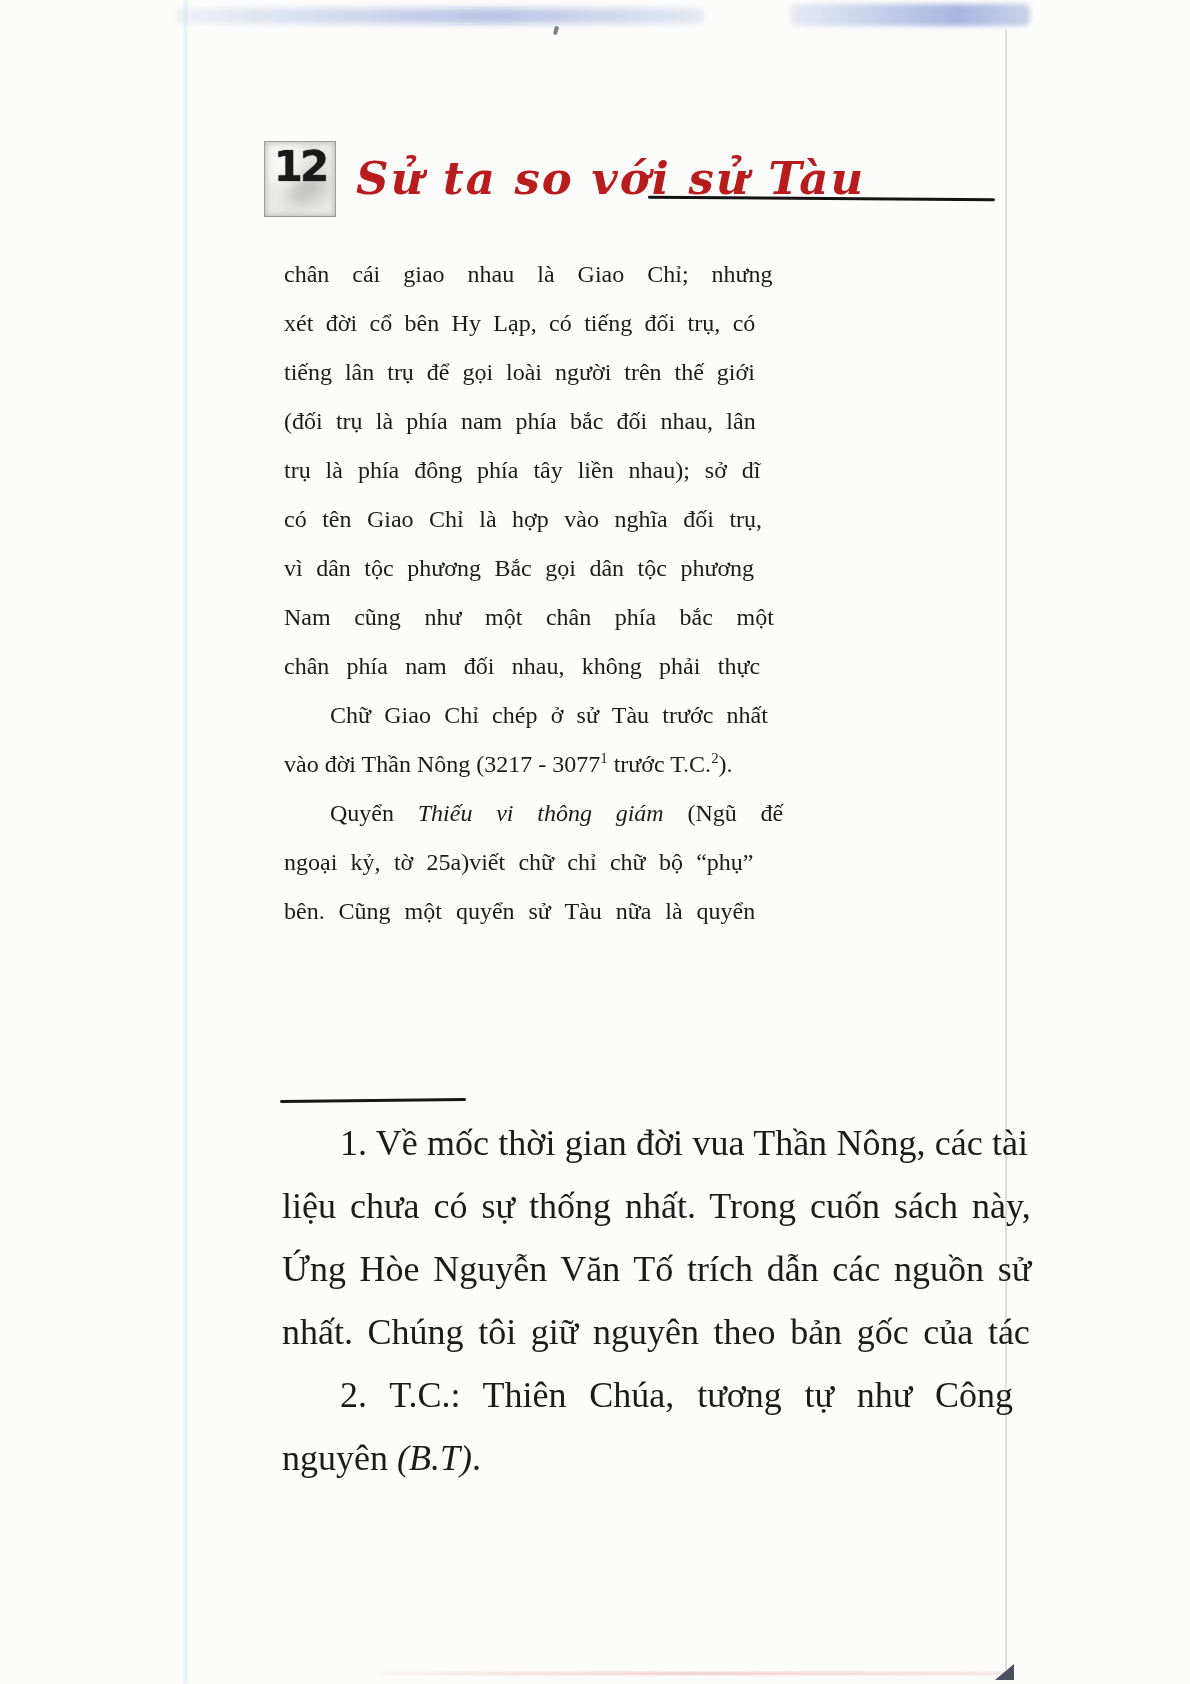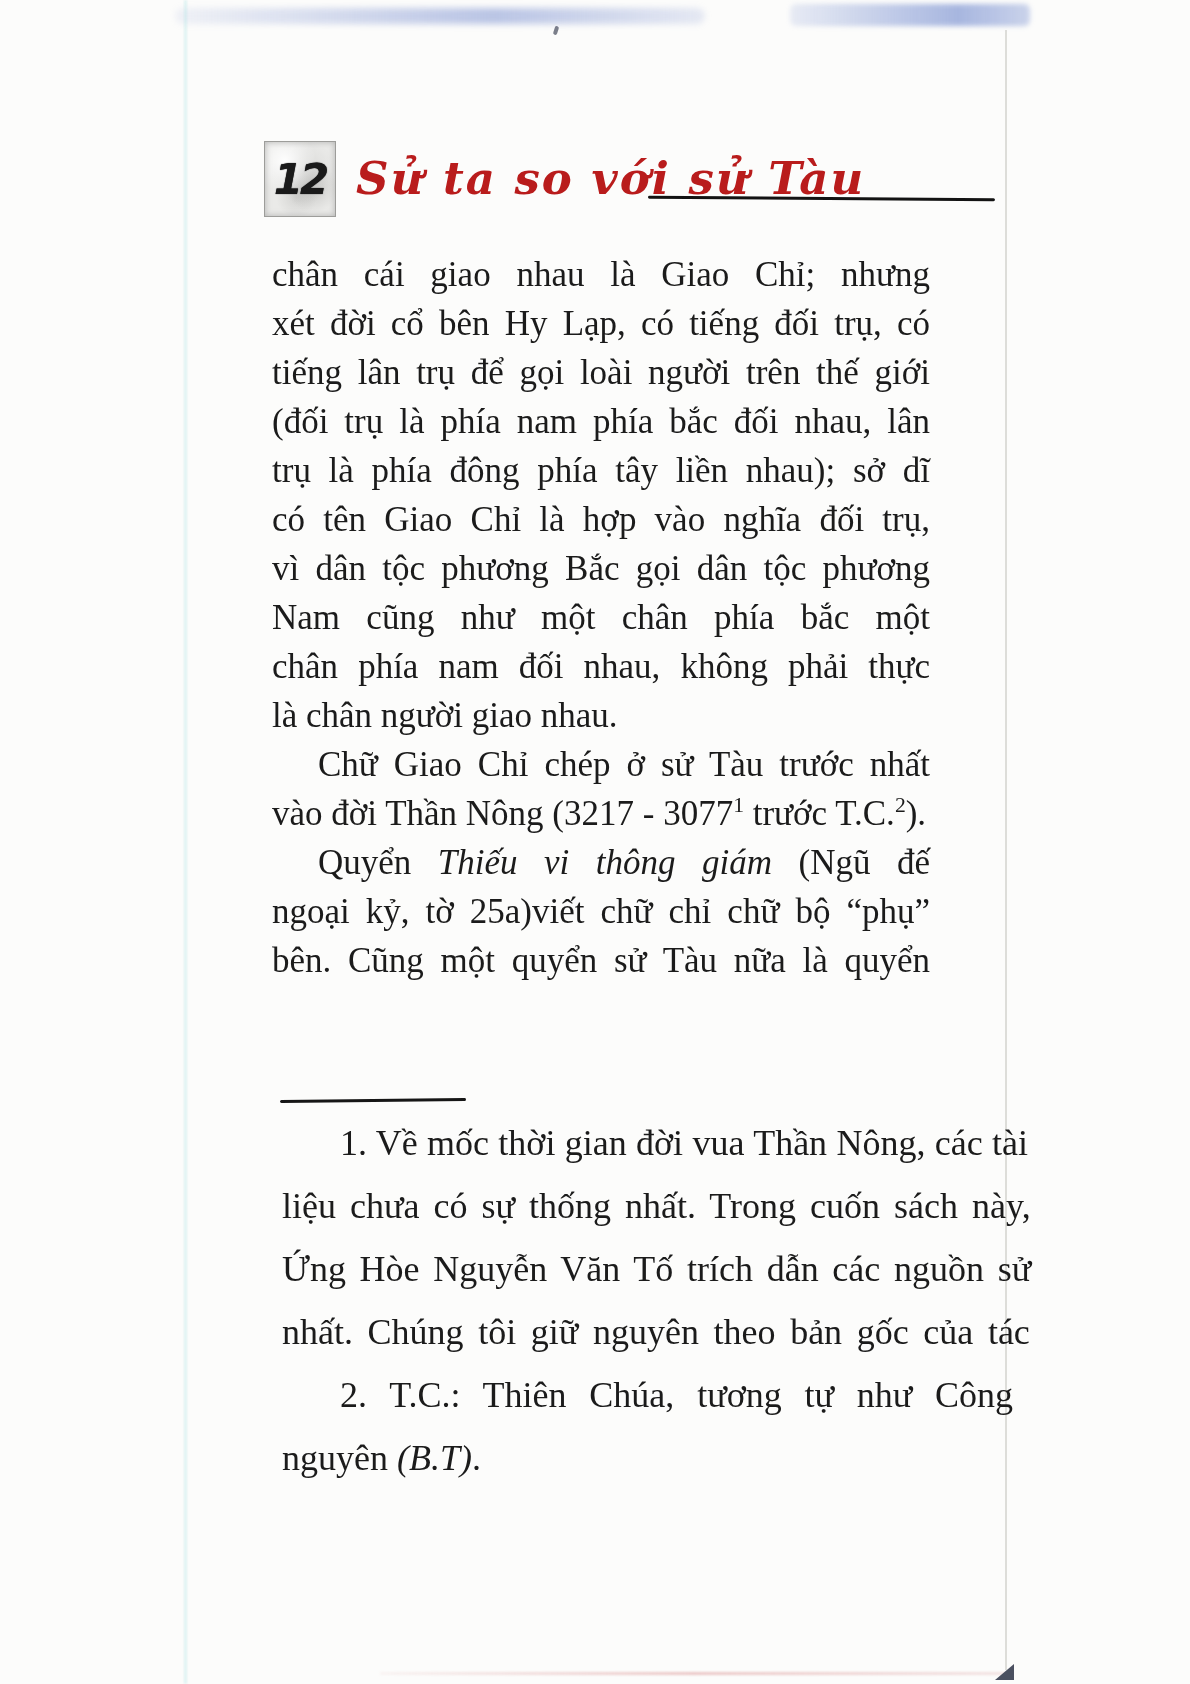--- a/index.html
+++ b/index.html
@@ -43,41 +43,41 @@
   .page-badge {
     position:absolute; left:264px; top:141px; width:70px; height:74px;
     border:1px solid #9d9d9a;
     background:
       radial-gradient(circle at 28% 25%, rgba(255,255,255,0.95), rgba(255,255,255,0) 42%),
       radial-gradient(circle at 68% 62%, rgba(150,150,148,0.4), rgba(150,150,148,0) 38%),
       radial-gradient(circle at 45% 75%, rgba(170,170,168,0.35), rgba(170,170,168,0) 30%),
       radial-gradient(circle at 55% 40%, rgba(190,190,188,0.4), rgba(190,190,188,0) 55%),
       #eaeae8;
     box-shadow:inset 0 0 6px rgba(120,120,120,0.5);
-    display:flex; align-items:center; justify-content:center;font-style:italic;
+    display:flex; justify-content:center;
   }
   .page-badge .num {
     font-family:"DejaVu Sans","Liberation Sans",sans-serif;
     font-weight:800; font-size:42px; letter-spacing:-3px; color:#1a1a1a;
     text-shadow:0 0 1px #000;
   }
   .header-title {
     position:absolute; left:356px; top:152px; width:300px;
     font-family:"DejaVu Serif","Liberation Serif",serif;
     font-style:italic; font-weight:bold; font-size:45px; letter-spacing:2px;
     white-space:nowrap; color:#b91c1c;
   }
   .header-rule {
     position:absolute; left:648px; top:197px; width:347px; height:3px;
     background:#131313; transform:rotate(0.4deg); border-radius:2px;
   }
   
   .body-text {
-    position:absolute; left:272px; top:250px; width:658px;
-    font-size:35px; line-height:49px;
+    position:absolute; left:284px; top:250px; width:658px;
+    font-size:24px; line-height:49px;
   }
   .footnotes {
     position:absolute; left:282px; top:1112px; width:651px;
     font-size:36px; line-height:63px;
   }
   .line { white-space:nowrap; overflow:visible; }
   .line-inner { display:inline-block; white-space:nowrap; }
   .it { font-style:italic; }
   .sup { font-size:0.62em; vertical-align:super; line-height:0; }
   .footnote-rule {
@@ -105,21 +105,20 @@
 <div class="body-text" id="body-text">
     <div class="line"><span class="line-inner" style="word-spacing: 17.0045px; transform: none;"><span>chân cái giao nhau là Giao Chỉ; nhưng</span></span></div>
     <div class="line"><span class="line-inner" style="word-spacing: 6.40937px; transform: none;"><span>xét đời cổ bên Hy Lạp, có tiếng đối trụ, có</span></span></div>
     <div class="line"><span class="line-inner" style="word-spacing: 6.94965px; transform: none;"><span>tiếng lân trụ để gọi loài người trên thế giới</span></span></div>
     <div class="line"><span class="line-inner" style="word-spacing: 7.23438px; transform: none;"><span>(đối trụ là phía nam phía bắc đối nhau, lân</span></span></div>
     <div class="line"><span class="line-inner" style="word-spacing: 8.95312px; transform: none; text-align: right;"><span>trụ là phía đông phía tây liền nhau); sở dĩ</span></span></div>
     <div class="line"><span class="line-inner" style="word-spacing: 9.49306px; transform: none;"><span>có tên Giao Chỉ là hợp vào nghĩa đối trụ,</span></span></div>
     <div class="line"><span class="line-inner" style="word-spacing: 7.51172px; transform: none;"><span>vì dân tộc phương Bắc gọi dân tộc phương</span></span></div>
     <div class="line"><span class="line-inner" style="word-spacing: 17.558px; transform: none;"><span>Nam cũng như một chân phía bắc một</span></span></div>
     <div class="line"><span class="line-inner" style="word-spacing: 11.308px; transform: none;"><span>chân phía nam đối nhau, không phải thực</span></span></div>
-    <div class="line"><span class="line-inner" style="word-spacing: 0px; transform: none;"><span>là chân người giao nhau.</span></span></div>
     <div class="line" style="padding-left: 46px;"><span class="line-inner" style="word-spacing: 7.24609px; transform: none;"><span>Chữ Giao Chỉ chép ở sử Tàu trước nhất</span></span></div>
     <div class="line"><span class="line-inner" style="word-spacing: 0px; transform: none;"><span>vào đời Thần Nông (3217 - 3077</span><span class="sup">1</span><span> trước T.C.</span><span class="sup">2</span><span>).</span></span></div>
     <div class="line" style="padding-left: 46px;"><span class="line-inner" style="word-spacing: 17.75px; transform: none;"><span>Quyển </span><span class="it">Thiếu vi thông giám</span><span> (Ngũ đế</span></span></div>
     <div class="line"><span class="line-inner" style="word-spacing: 7.2793px; transform: none;"><span>ngoại kỷ, tờ 25a)viết chữ chỉ chữ bộ “phụ”</span></span></div>
     <div class="line"><span class="line-inner" style="word-spacing: 7.96289px; transform: none;"><span>bên. Cũng một quyển sử Tàu nữa là quyển</span></span></div>
   </div>
 
 <div class="footnote-rule"></div>
 <div class="footnotes" id="footnotes">
     <div class="line" style="padding-left: 58px;"><span class="line-inner" style="word-spacing: 0.35px; transform: none;"><span>1. Về mốc thời gian đời vua Thần Nông, các tài</span></span></div>

